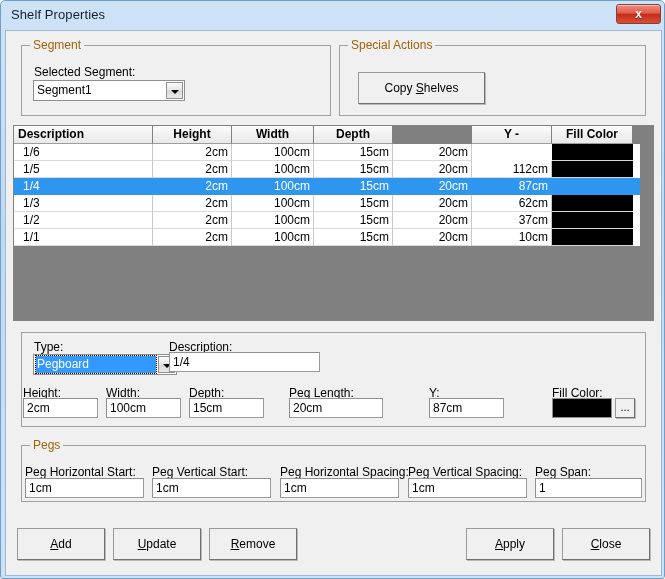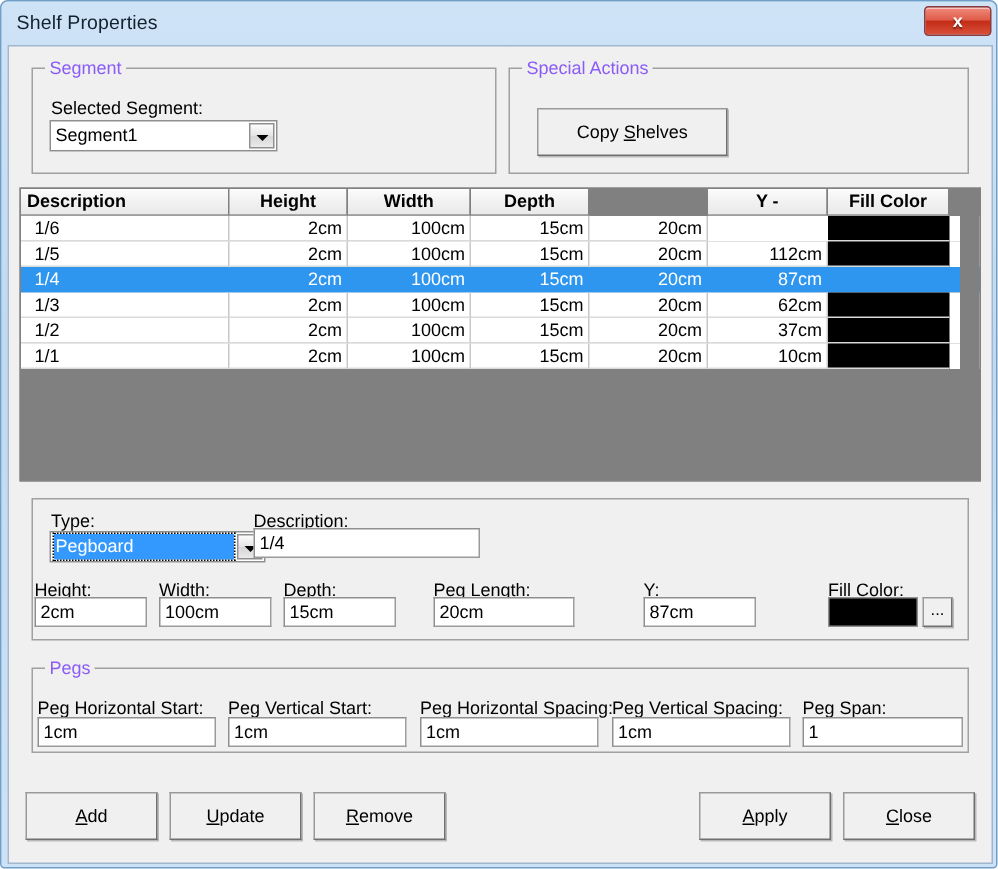--- a/index.html
+++ b/index.html
@@ -75,21 +75,21 @@
     box-sizing: border-box;
     border: 1px solid #a0a0a0;
     background: transparent;
   }
   .group-title {
     position: absolute;
     top: -8px; left: 8px;
     background: #f0f0f0;
     padding: 0 3px;
     font-size: 12px;
-    color: #8b5cf6;
+    color: #a16207;
     white-space: nowrap;
   }
 
   .lbl {
     position: absolute;
     font-size: 12px;
     color: #000000;
     white-space: nowrap;
   }
 

